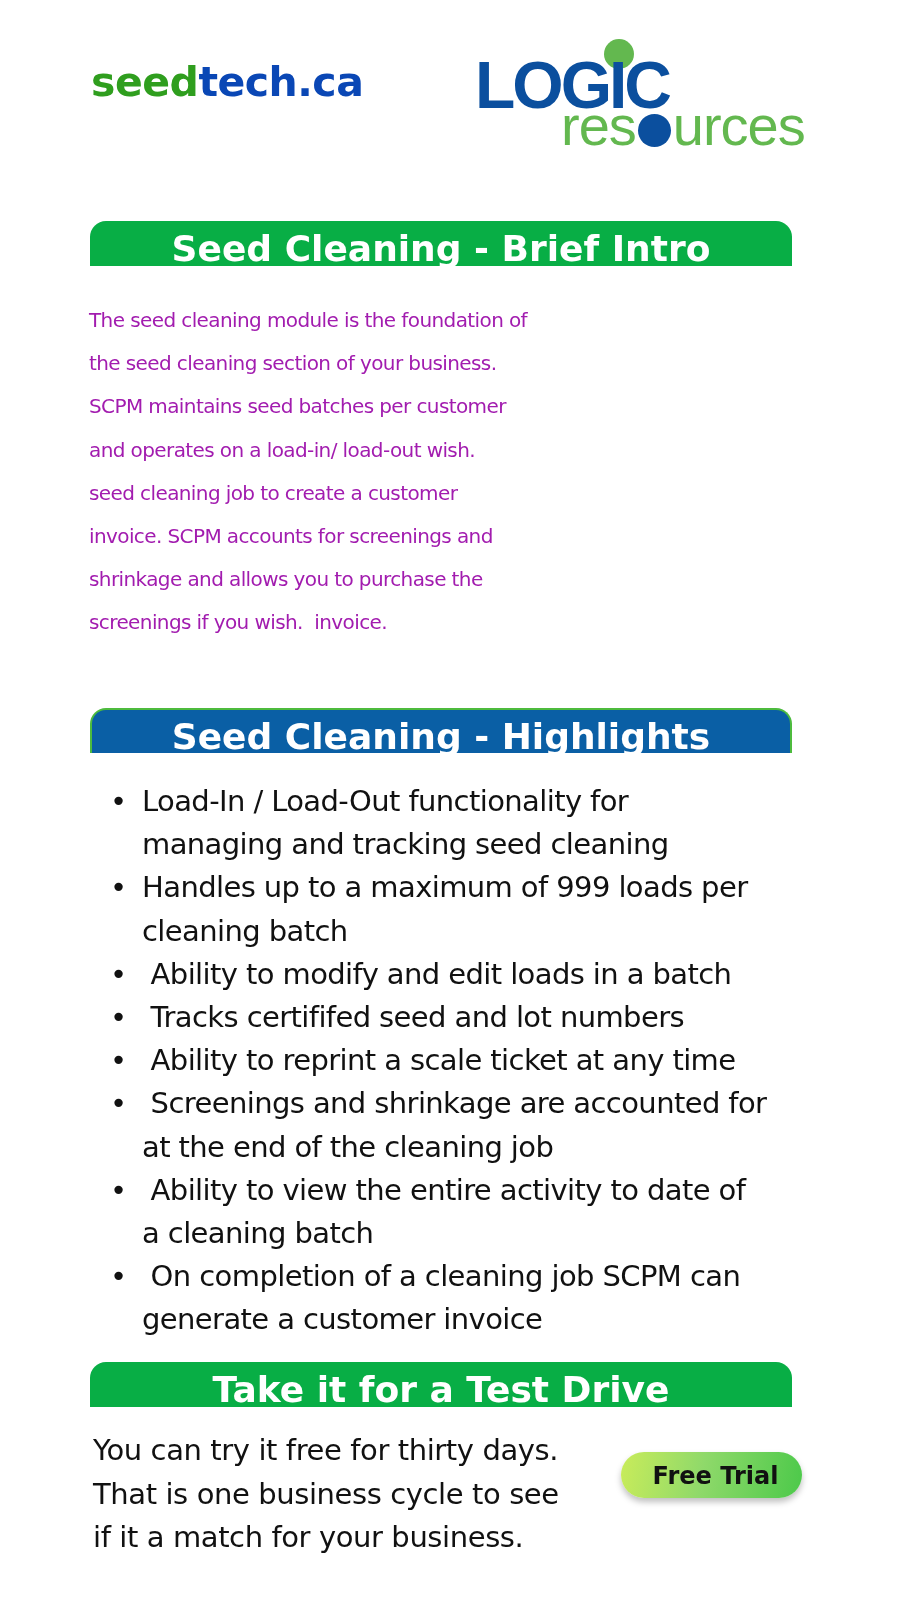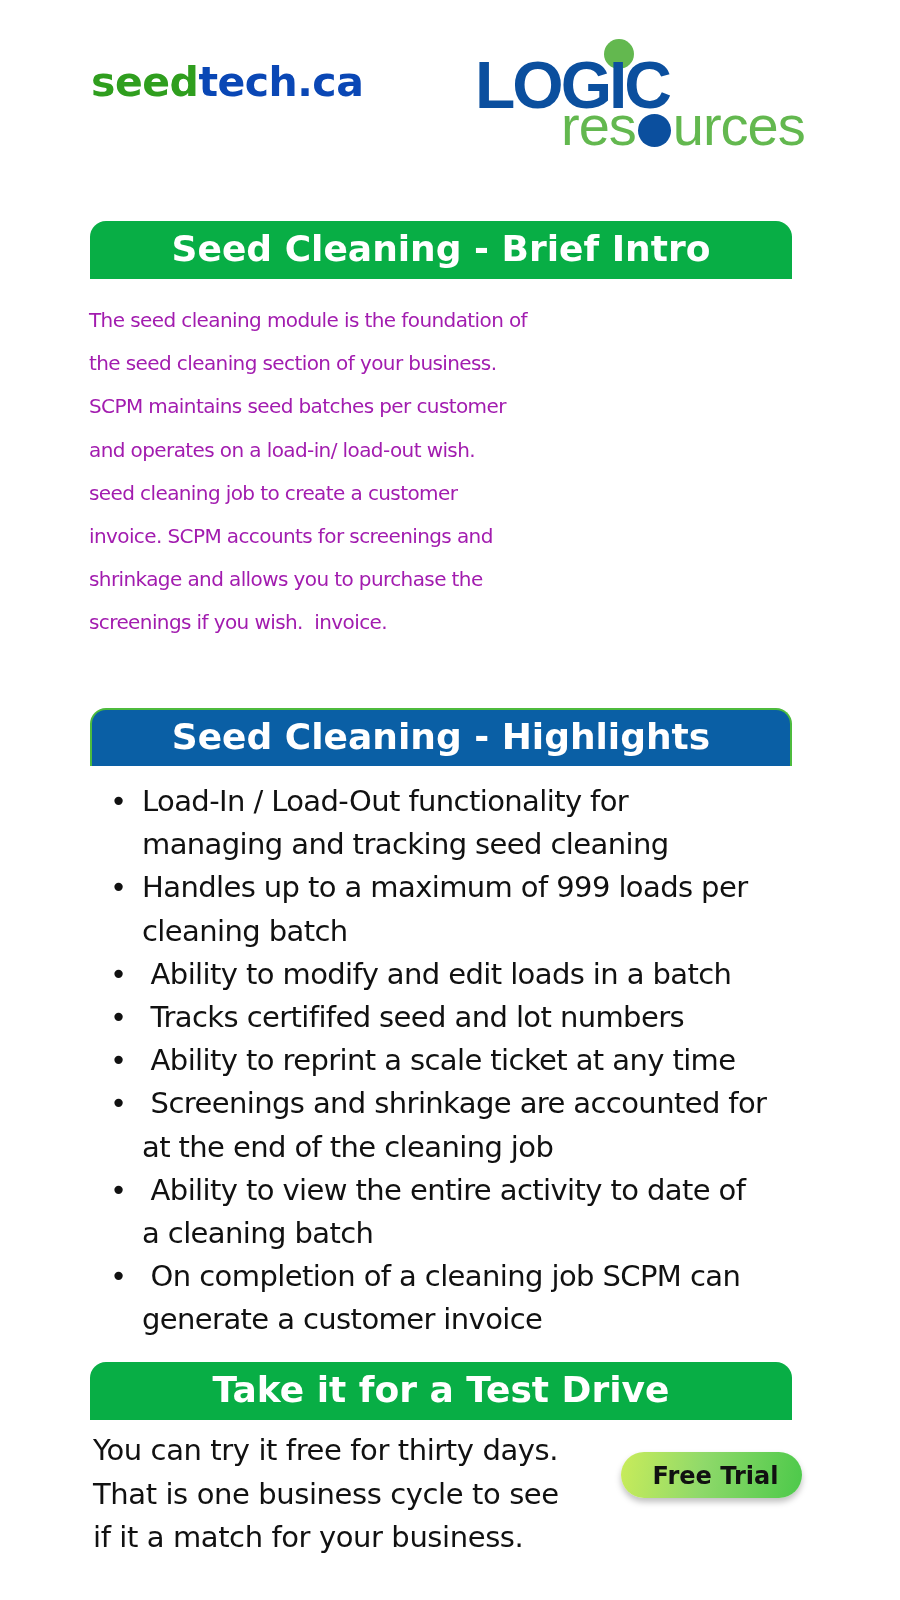--- a/index.html
+++ b/index.html
@@ -69,21 +69,21 @@
       border-radius: 50%;
       background: #0b4f9e;
       vertical-align: -2px;
       margin: 0 2px;
     }
 
     .section-banner {
       position: absolute;
       left: 90px;
       width: 702px;
-      height: 58px;
+      height: 45px;
       border-radius: 16px 16px 0 0;
       color: #ffffff;
       font-family: "DejaVu Sans", sans-serif;
       font-weight: bold;
       font-size: 36px;
       text-align: center;
       line-height: 56px;
       box-sizing: border-box;
     }
     .banner-green { background: #08ae45; }

